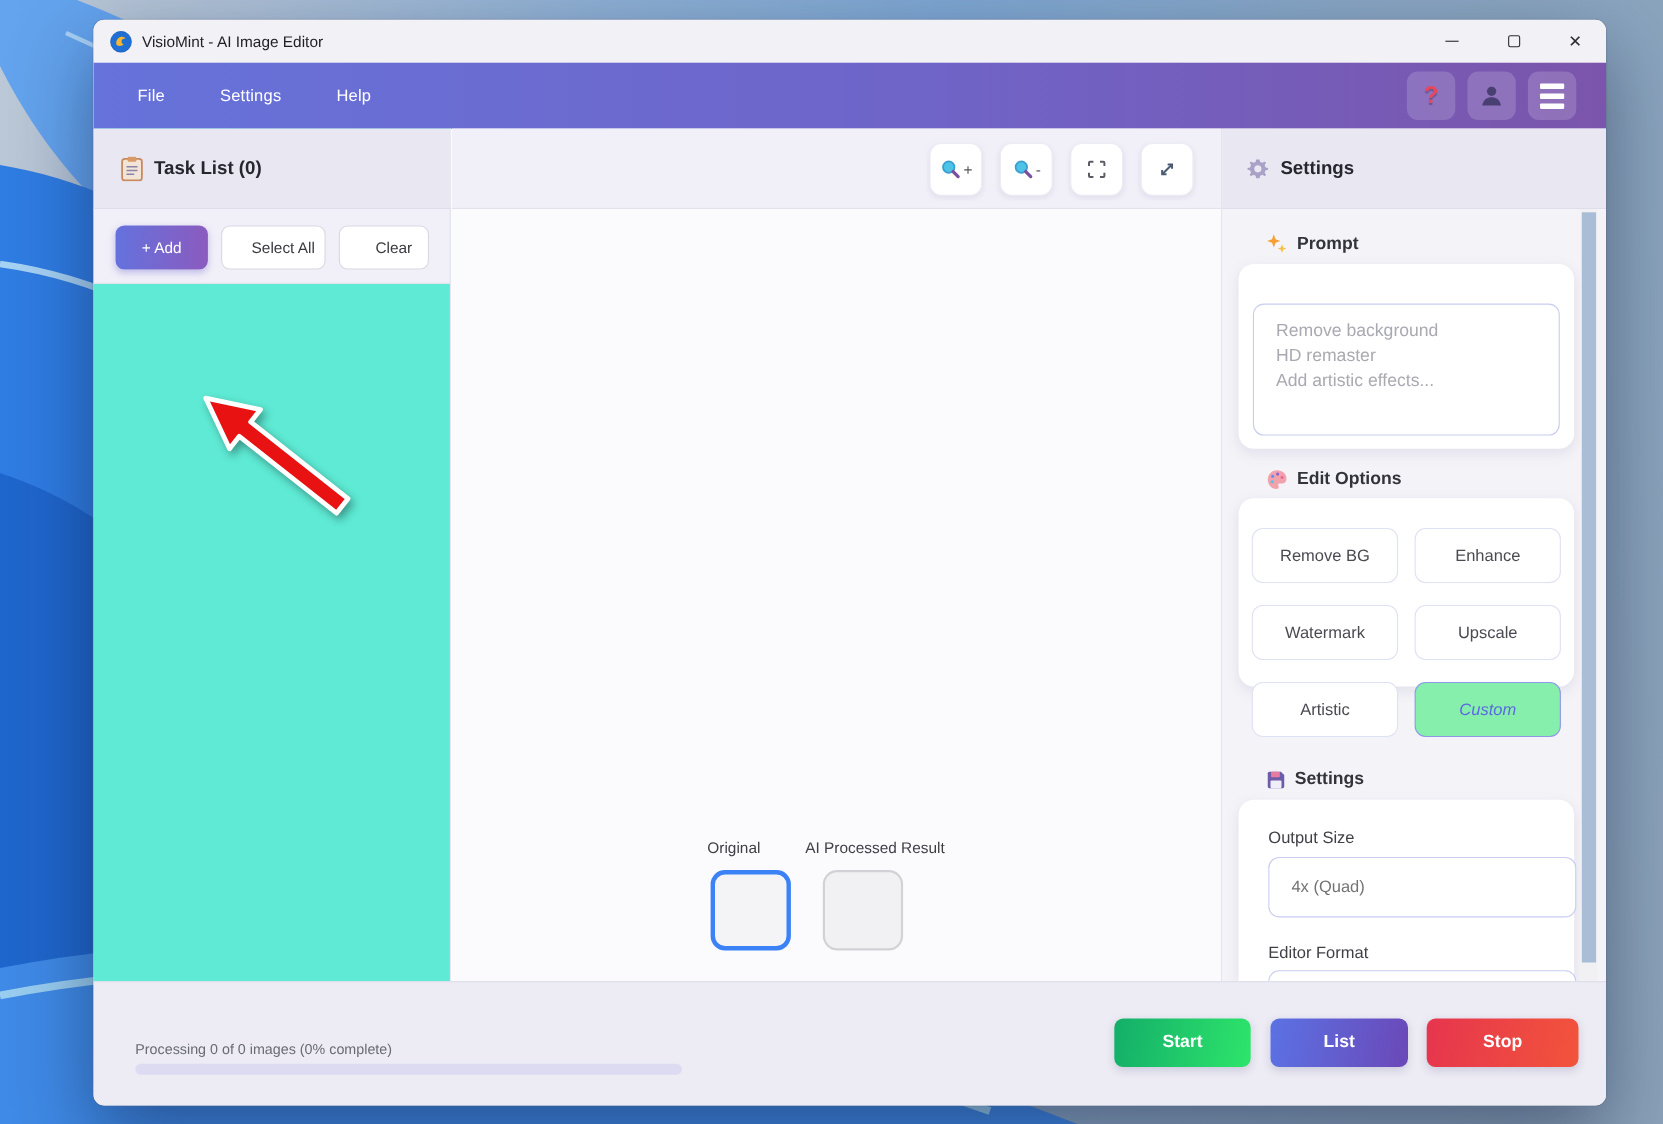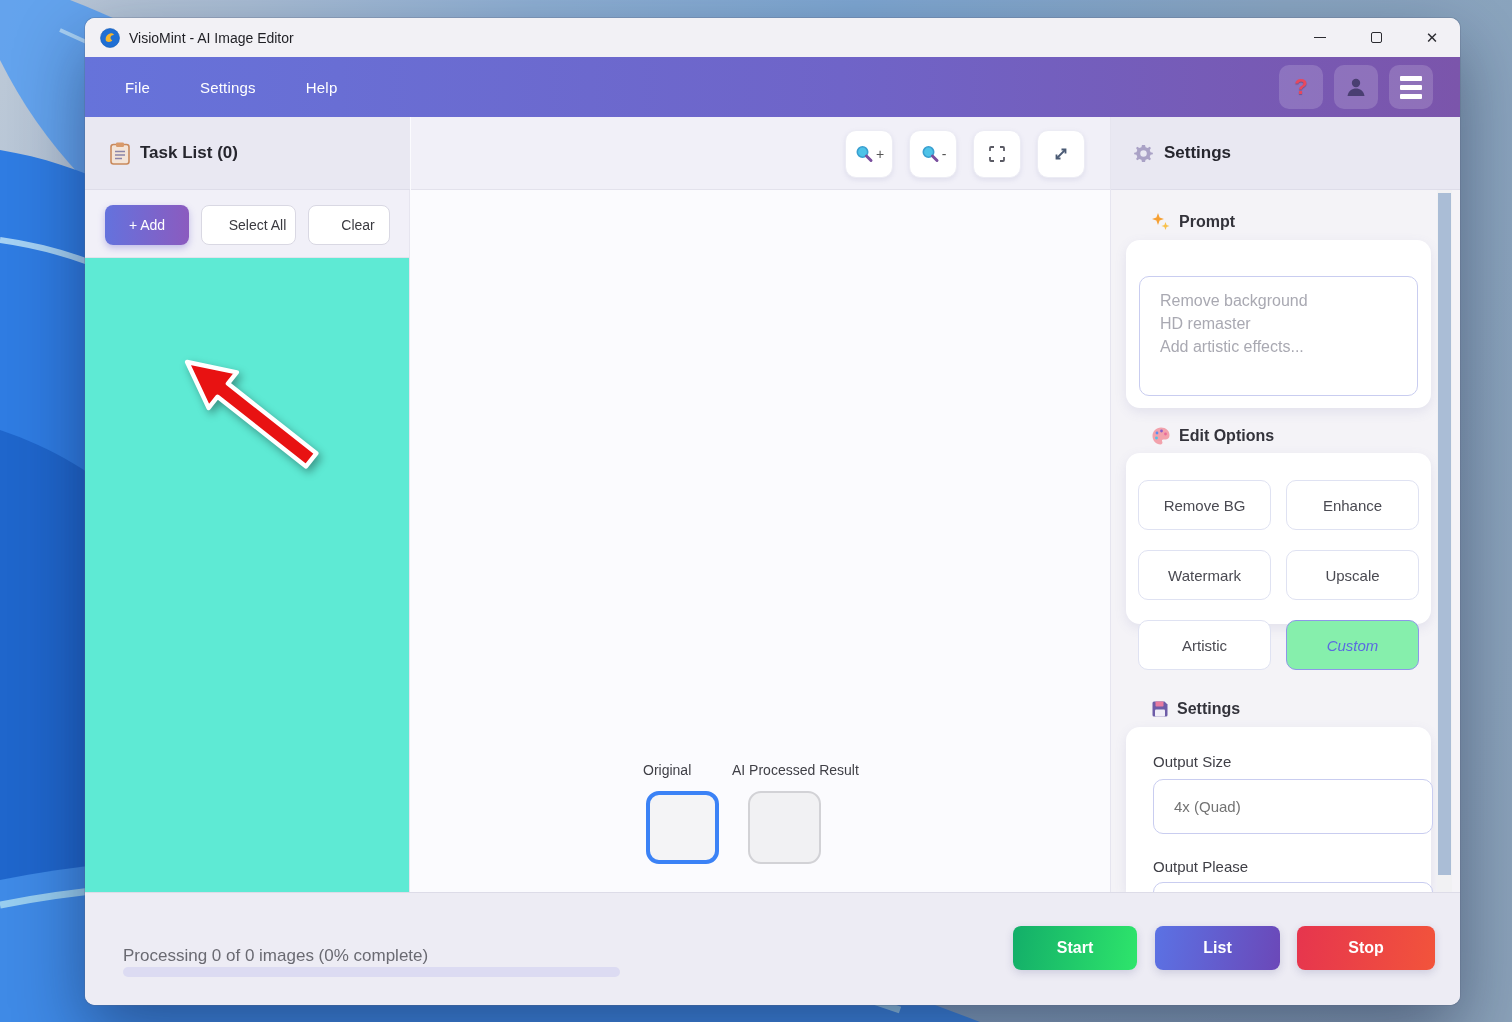--- a/index.html
+++ b/index.html
@@ -87,21 +87,21 @@
   .edit-btn.selected { background:#86efac; border-color:#8e97e8; color:#5b6ae0;font-style:italic; }
   .settings-card { top:537px; height:165px; border-bottom-left-radius:0; border-bottom-right-radius:0; }
   .field-label { position:absolute; left:27px; font-size:15px; color:#3f3f46; }
   .select-box { position:absolute; left:27px; width:280px; height:55px; border:1.5px solid #c9cdf0; border-radius:10px; background:#fff;
     display:flex; align-items:center; font-size:15px; color:#737373; padding-left:20px; }
   .rp-scrollbar { position:absolute; right:8px; top:0; width:15px; height:702px; background:#f1f1f3; }
   .rp-thumb { position:absolute; left:1px; top:3px; width:13px; height:682px; background:#aabdd6; }
 
   
   .bottombar { position:absolute; left:0; top:874px; width:100%; height:113px; background:#edecf4; border-top:1px solid #dddce8; }
-  .status-text { position:absolute; left:38px; top:53px; font-size:17px; color:#6a6a72; }
+  .status-text { position:absolute; left:38px; top:53px; font-size:13px; color:#6a6a72; }
   .progress-track { position:absolute; left:38px; top:74px; width:497px; height:10px; border-radius:5px; background:#dcdbf2; overflow:hidden; }
   .progress-fill { height:100%; background:linear-gradient(90deg,#6472dd,#8b5bbf); border-radius:5px; }
   .action-btn { position:absolute; top:33px; width:124px; height:44px; border-radius:8px; color:#fff; font-size:16px; font-weight:bold;
     display:flex; align-items:center; justify-content:center; box-shadow:0 3px 8px rgba(60,60,120,.18); }
   .btn-start { left:928px; background:linear-gradient(100deg,#13ae69,#2ee56b); }
   .btn-pause { left:1070px; width:125px; background:linear-gradient(100deg,#5b72e4,#6b48b8); }
   .btn-stop { left:1212px; width:138px; background:linear-gradient(100deg,#e6354e,#f2543b); }
 </style>
 </head>
 <body>
@@ -276,21 +276,21 @@
           <rect x="4.5" y="1.5" width="8" height="5" rx="0.8" fill="#e87ba0"></rect>
           <rect x="4" y="9.5" width="10" height="7" rx="1" fill="#f0eef8"></rect>
         </svg>
         <span>Settings</span>
       </div>
       <div class="card settings-card">
         <span class="field-label" style="top:26px">Output Size</span>
         <div class="select-box" style="top:52px">
           <span>4x (Quad)</span>
         </div>
-        <span class="field-label" style="top:131px">Output Please</span>
+        <span class="field-label" style="top:131px">Editor Format</span>
         <div class="select-box" style="top:155px"></div>
       </div>
 
       <div class="rp-scrollbar">
         <div class="rp-thumb"></div>
       </div>
     </div>
   </div>
 
   <div class="bottombar">

